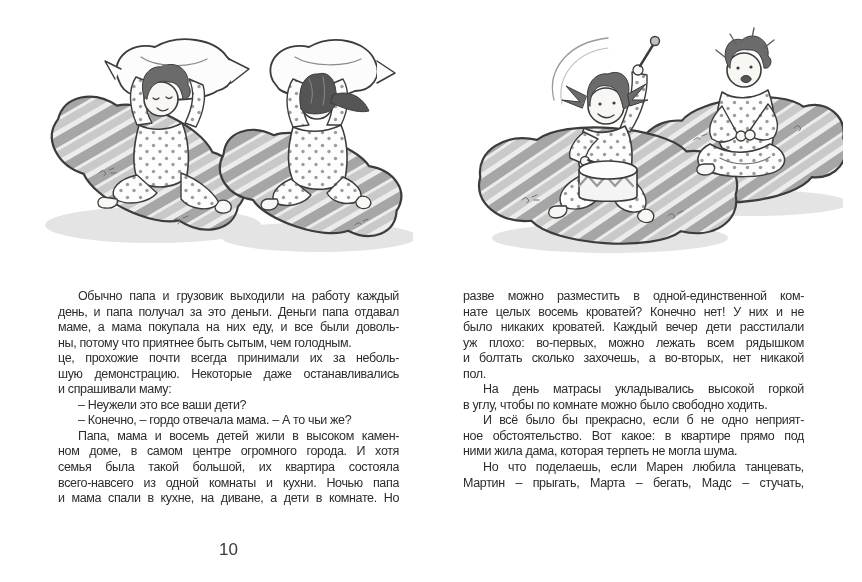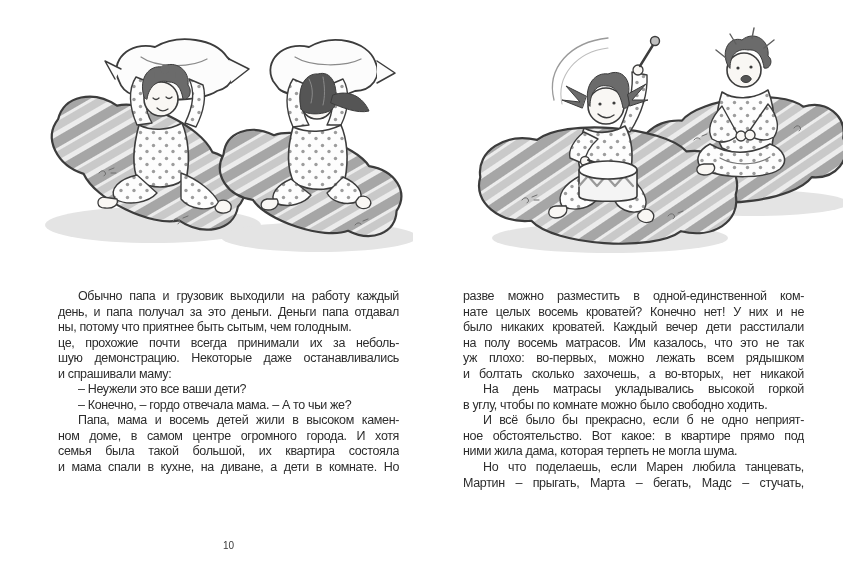--- a/index.html
+++ b/index.html
@@ -19,21 +19,21 @@
   #text-left{left:58px;}
   #text-right{left:463px;}
   .line{
     height:15.55px;white-space:nowrap;overflow:hidden;
     text-align:justify;text-align-last:justify;text-justify:inter-word;
   }
   .line.end{text-align-last:left;}
   .line.indent{text-indent:20px;}
   .page-number{
     position:absolute;top:540px;width:341px;text-align:center;
-    font-size:10px;color:#3a3a3a;letter-spacing:0;
+    font-size:17px;color:#3a3a3a;letter-spacing:0;
   }
   #num-left{left:58px;}
   #num-right{left:463px;}
 </style>
 </head>
 <body>
 
 <div class="spread">
 
   <div class="ill" id="ill-left">
@@ -188,39 +188,41 @@
         <path d="M 252,136 C 238,143 236,156 247,162 C 266,171 308,171 322,161 C 331,153 326,141 312,136 C 294,147 270,147 252,136 Z" fill="url(#dR)" stroke-width="1.5"></path>
         <path d="M 262,150 C 276,158 298,158 312,149" fill="none" stroke="#777777" stroke-width="1.2"></path>
         <path d="M 246,156 C 237,157 236,166 246,167 C 255,167 259,161 255,156 Z" fill="#f9f7f4" stroke-width="1.3"></path>
       </g>
     </svg>
   </div>
 
   <div class="page-text" id="text-left">
       <div class="line indent">Обычно папа и грузовик выходили на работу каждый</div>
       <div class="line">день, и папа получал за это деньги. Деньги папа отдавал</div>
+      <div class="line">маме, а мама покупала на них еду, и все были доволь-</div>
       <div class="line end">ны, потому что приятнее быть сытым, чем голодным.</div>
       <div class="line">це, прохожие почти всегда принимали их за неболь-</div>
       <div class="line">шую демонстрацию. Некоторые даже останавливались</div>
       <div class="line end">и спрашивали маму:</div>
       <div class="line indent end">– Неужели это все ваши дети?</div>
       <div class="line indent end">– Конечно, – гордо отвечала мама. – А то чьи же?</div>
       <div class="line indent">Папа, мама и восемь детей жили в высоком камен-</div>
       <div class="line">ном доме, в самом центре огромного города. И хотя</div>
       <div class="line">семья была такой большой, их квартира состояла</div>
+      <div class="line">всего-навсего из одной комнаты и кухни. Ночью папа</div>
       <div class="line">и мама спали в кухне, на диване, а дети в комнате. Но</div>
     </div>
 
   <div class="page-text" id="text-right">
       <div class="line">разве можно разместить в одной-единственной ком-</div>
       <div class="line">нате целых восемь кроватей? Конечно нет! У них и не</div>
       <div class="line">было никаких кроватей. Каждый вечер дети расстилали</div>
-      <div class="line">на полу восемь матрасов. Им казалось, что это не так</div>
       <div class="line">уж плохо: во-первых, можно лежать всем рядышком</div>
       <div class="line">и болтать сколько захочешь, а во-вторых, нет никакой</div>
+      <div class="line end">пол.</div>
       <div class="line indent">На день матрасы укладывались высокой горкой</div>
       <div class="line end">в углу, чтобы по комнате можно было свободно ходить.</div>
       <div class="line indent">И всё было бы прекрасно, если б не одно неприят-</div>
       <div class="line">ное обстоятельство. Вот какое: в квартире прямо под</div>
       <div class="line end">ними жила дама, которая терпеть не могла шума.</div>
       <div class="line indent">Но что поделаешь, если Марен любила танцевать,</div>
       <div class="line">Мартин – прыгать, Марта – бегать, Мадс – стучать,</div>
     </div>
 
   <div class="page-number" id="num-left">10</div>

